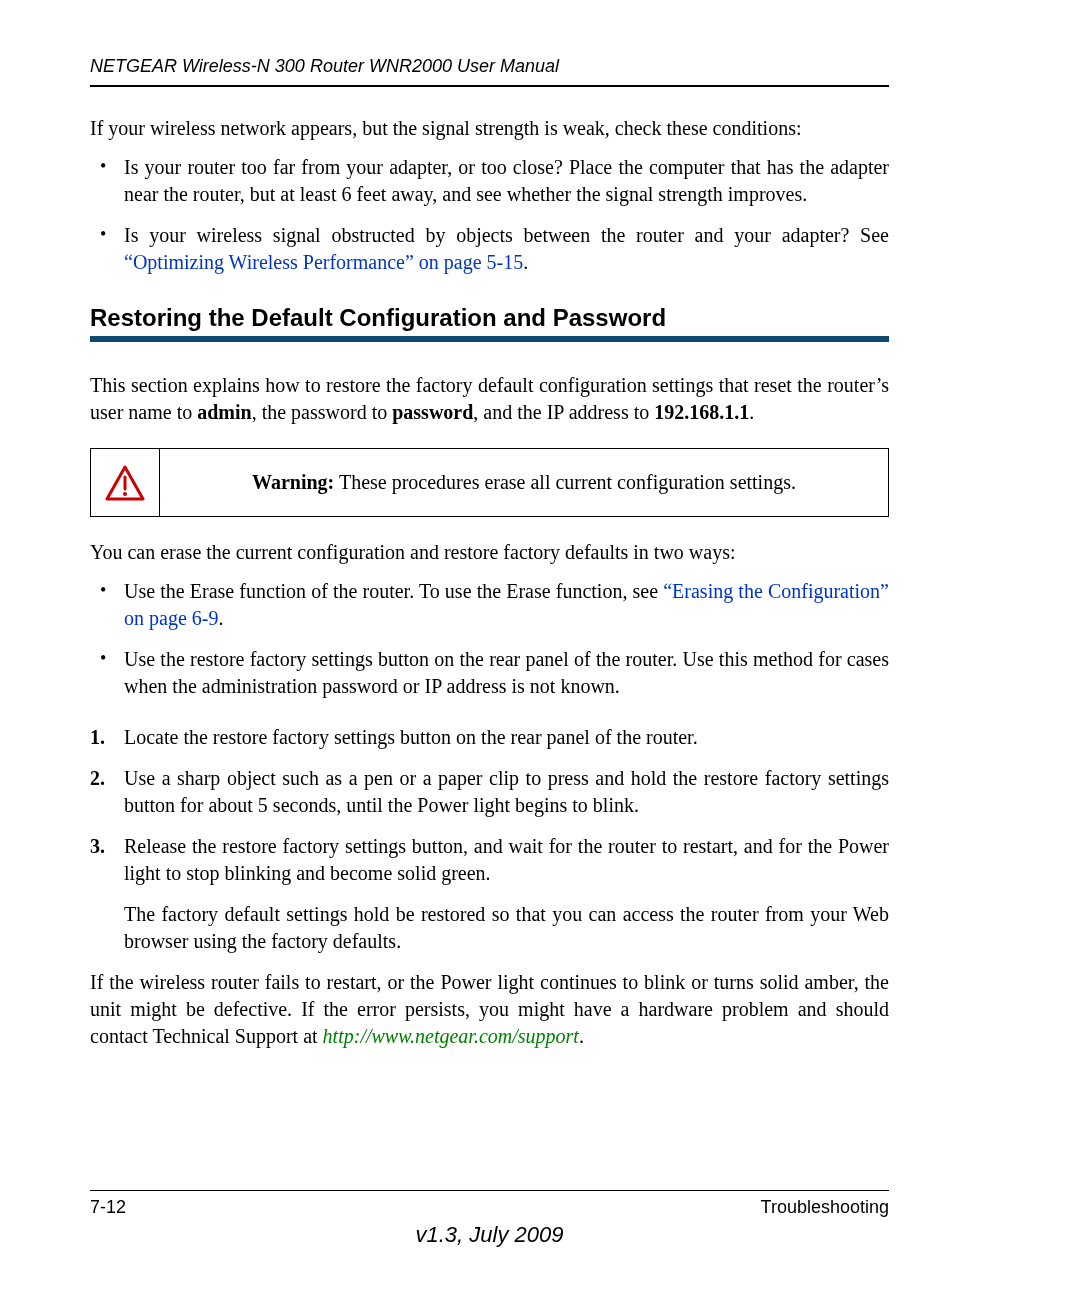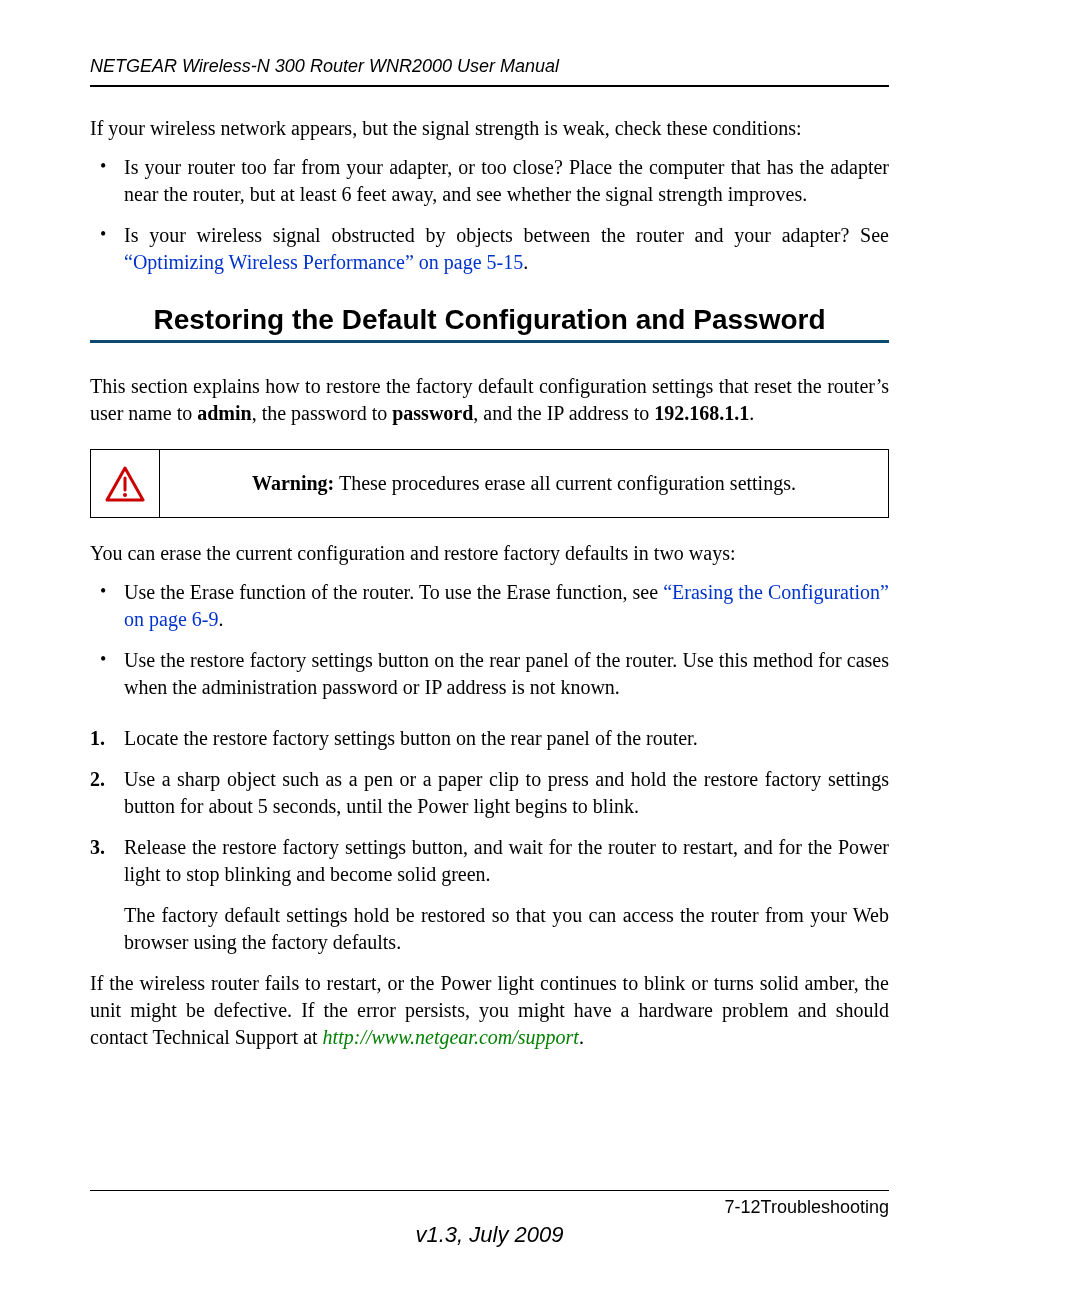--- a/index.html
+++ b/index.html
@@ -53,25 +53,24 @@
   .xref {
     color: #0033cc;
   }
   .url {
     color: #008000;
     font-style: italic;
   }
   h2.section-title {
     font-family: Arial, Helvetica, sans-serif;
     font-weight: bold;
-    font-size: 28px;
+    font-size: 24px;
     margin: 28px 0 6px 0;
     padding-bottom: 4px;
-    border-bottom: 3px solid #0c4a6e;
-    text-align: center;
+    border-bottom: 6px solid #0c4a6e;
   }
   .warning-box {
     border: 1px solid #000;
     display: flex;
     align-items: stretch;
     margin: 22px 0 22px 0;
     text-align: center;
   }
   .warning-icon-cell {
     border-right: 1px solid #000;
@@ -114,21 +113,21 @@
   }
   .footer {
     position: absolute;
     left: 90px;
     right: 90px;
     bottom: 48px;
   }
   .footer-line {
     border-top: 1px solid #000;
     display: flex;
-    justify-content: flex-end;
+    justify-content: space-between;
     font-size: 18px;
     font-family: Arial, Helvetica, sans-serif;
     padding-top: 6px;
   }
   .footer-version {
     text-align: center;
     font-style: italic;
     font-family: Arial, Helvetica, sans-serif;
     font-size: 22px;
     margin-top: 4px;

